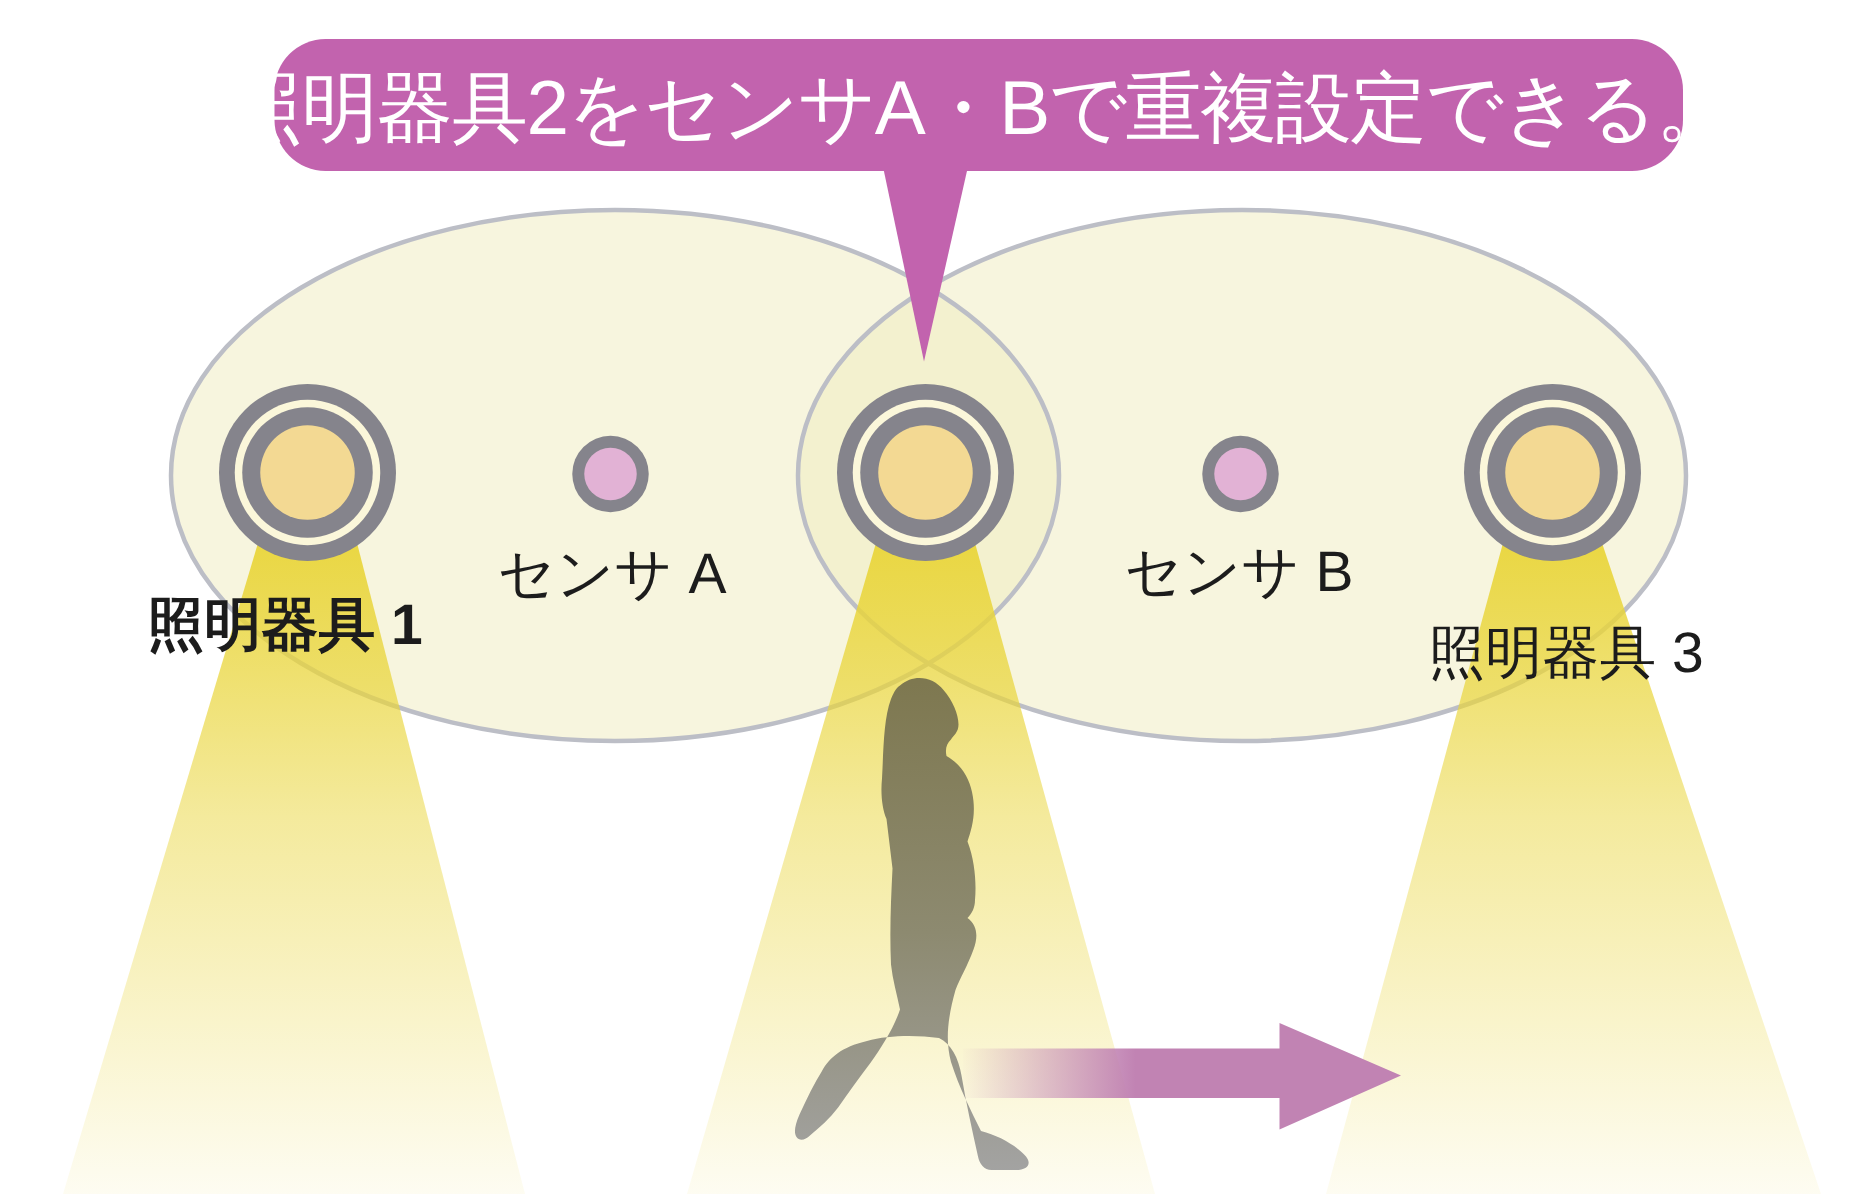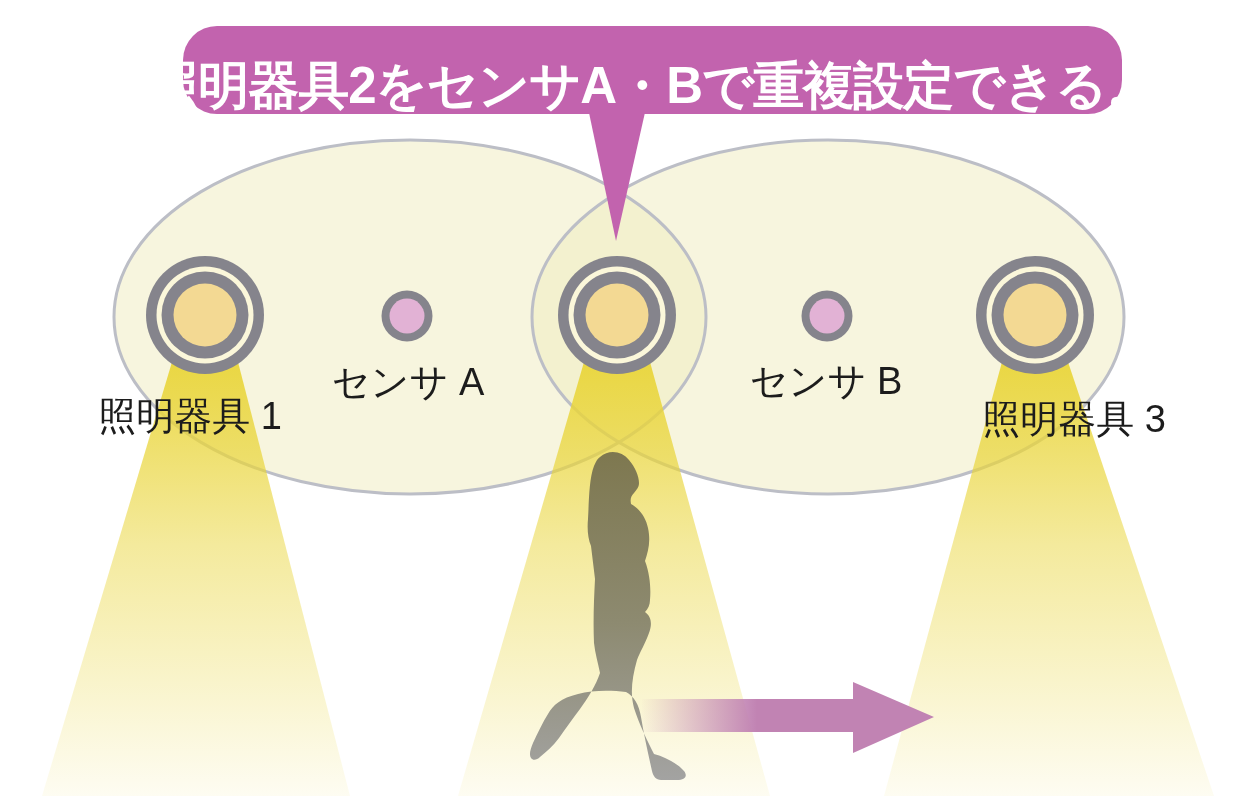--- a/index.html
+++ b/index.html
@@ -13,34 +13,34 @@
     --label-text:#1C1C1C; --background:#FFFFFF;
   }
   html,body{margin:0;padding:0;}
   .stage{
     position:relative; width:1240px; height:800px; overflow:hidden;
     background:var(--background);
     font-family:"Liberation Sans","DejaVu Sans",sans-serif;
   }
   .stage svg{position:absolute; left:0; top:0;}
   .callout-text{
-    position:absolute; left:183px; top:44px; width:939px; height:84px;
+    position:absolute; left:183px; top:30px; width:939px; height:84px;
     display:flex; align-items:center; justify-content:center;
-    color:var(--callout-text); font-size:51px; font-weight:700;
+    color:var(--callout-text); font-size:51px; font-weight:400;
     letter-spacing:-1px; white-space:nowrap; z-index:3;
   }
   .lbl{
     position:absolute; transform:translateX(-50%);
     font-size:38px; color:var(--label-text); white-space:nowrap; z-index:2;
   }
-  #lbl-f1{left:190px; top:391px;}
+  #lbl-f1{left:190px; top:391px;font-weight:bold;}
   #lbl-sa{left:408px; top:357px;}
   #lbl-f2{left:619px; top:394px;}
   #lbl-sb{left:826px; top:356px;text-align:center;}
-  #lbl-f3{left:1044px; top:394px;margin-left:30px;}
+  #lbl-f3{left:1044px; top:410px;}
 </style>
 </head>
 <body>
 
 <div class="stage">
 
   <svg width="1240" height="800" viewBox="0 0 1240 800">
     <defs>
       <linearGradient id="beamGrad" gradientUnits="userSpaceOnUse" x1="0" y1="360" x2="0" y2="800">
         <stop offset="0" style="stop-color:var(--beam-yellow)" stop-opacity="0.95"></stop>

